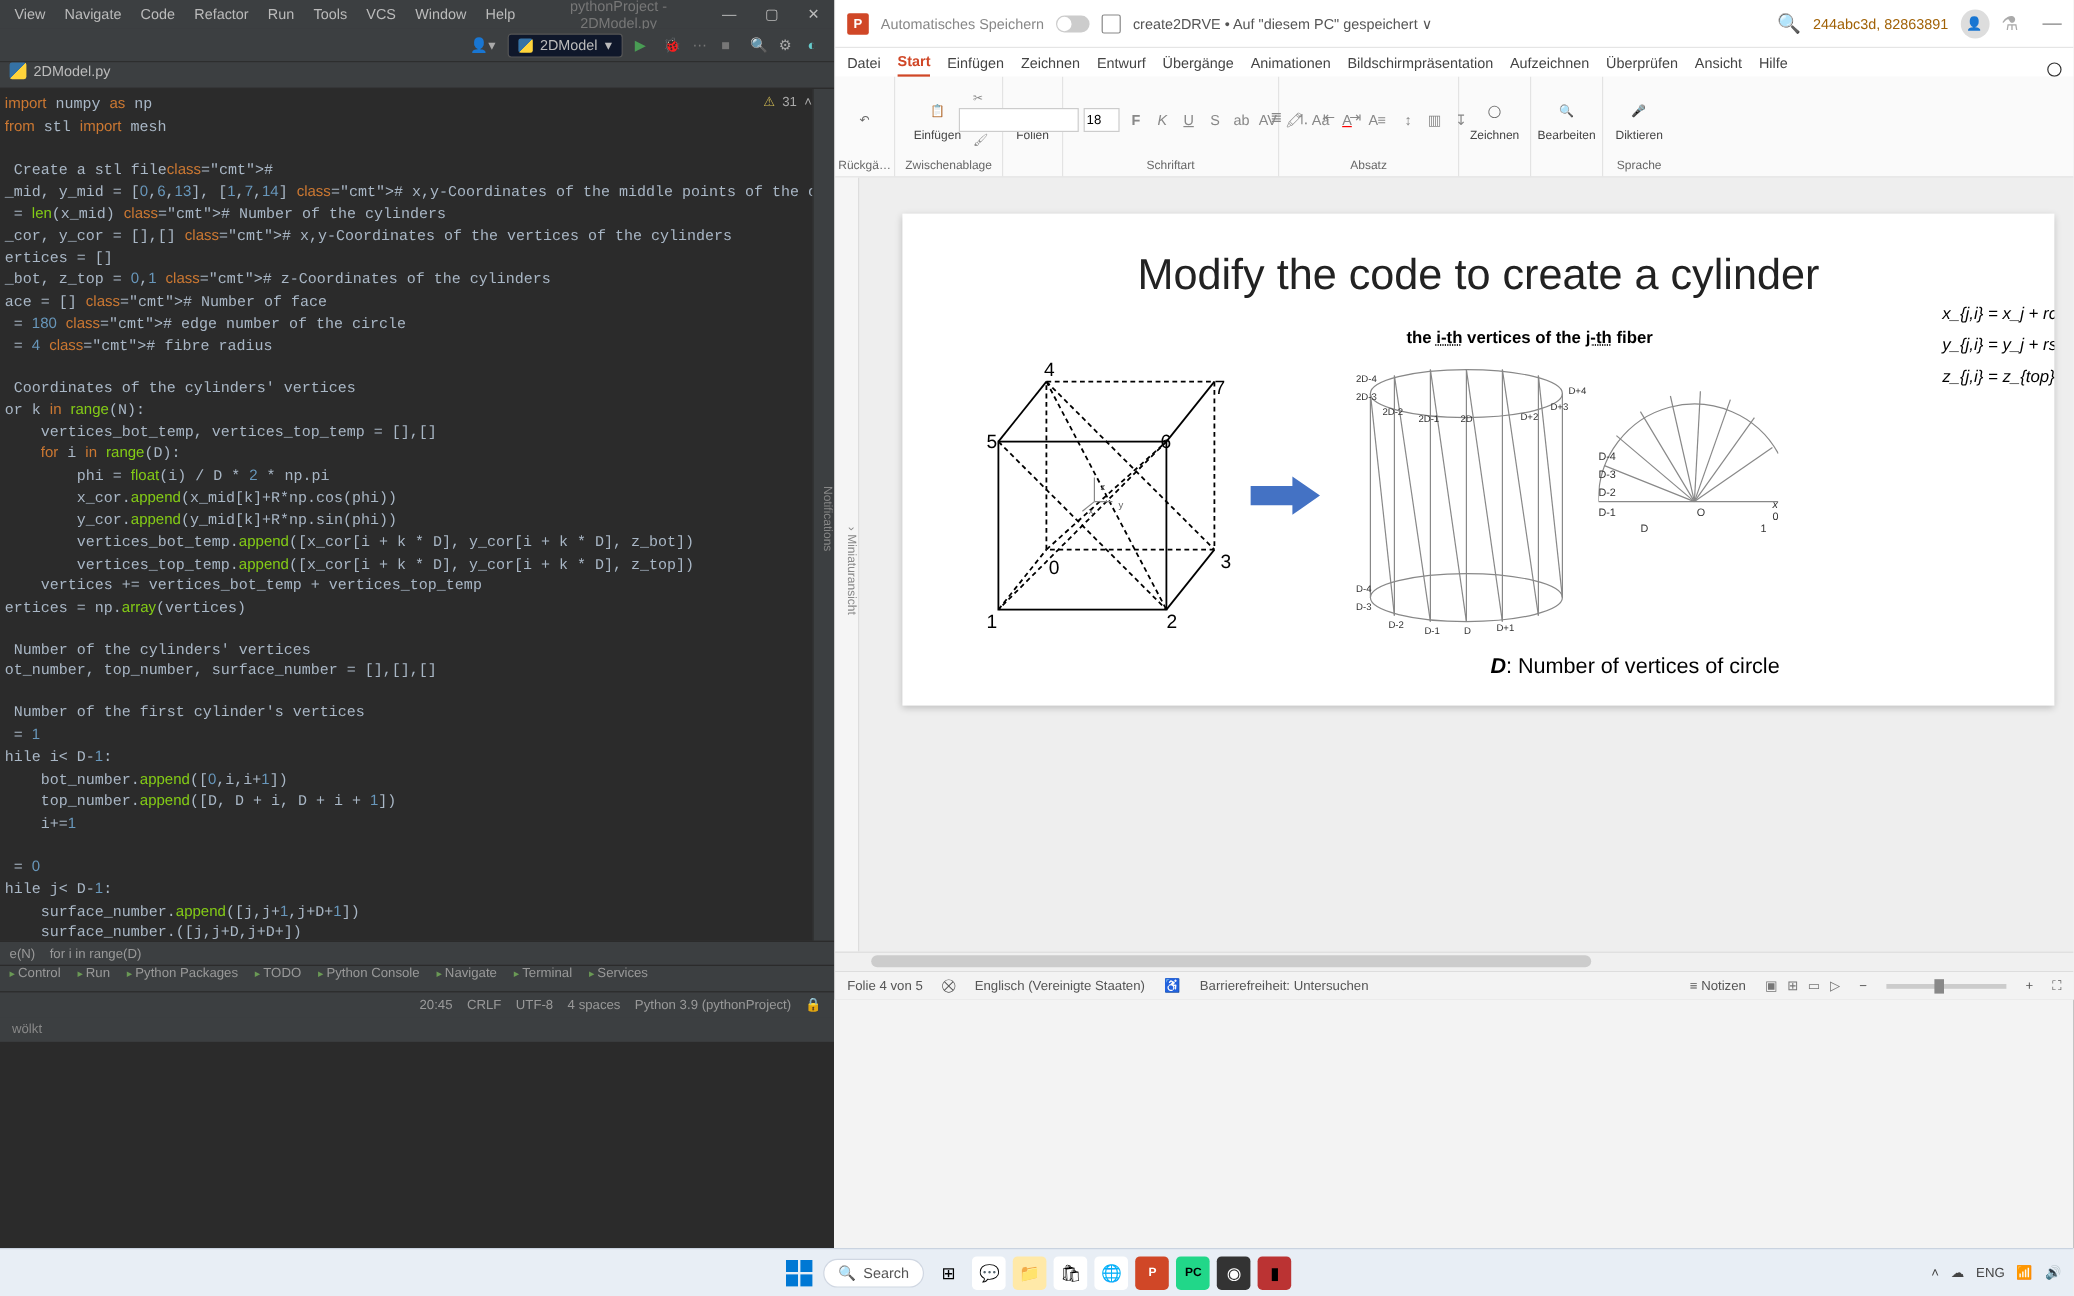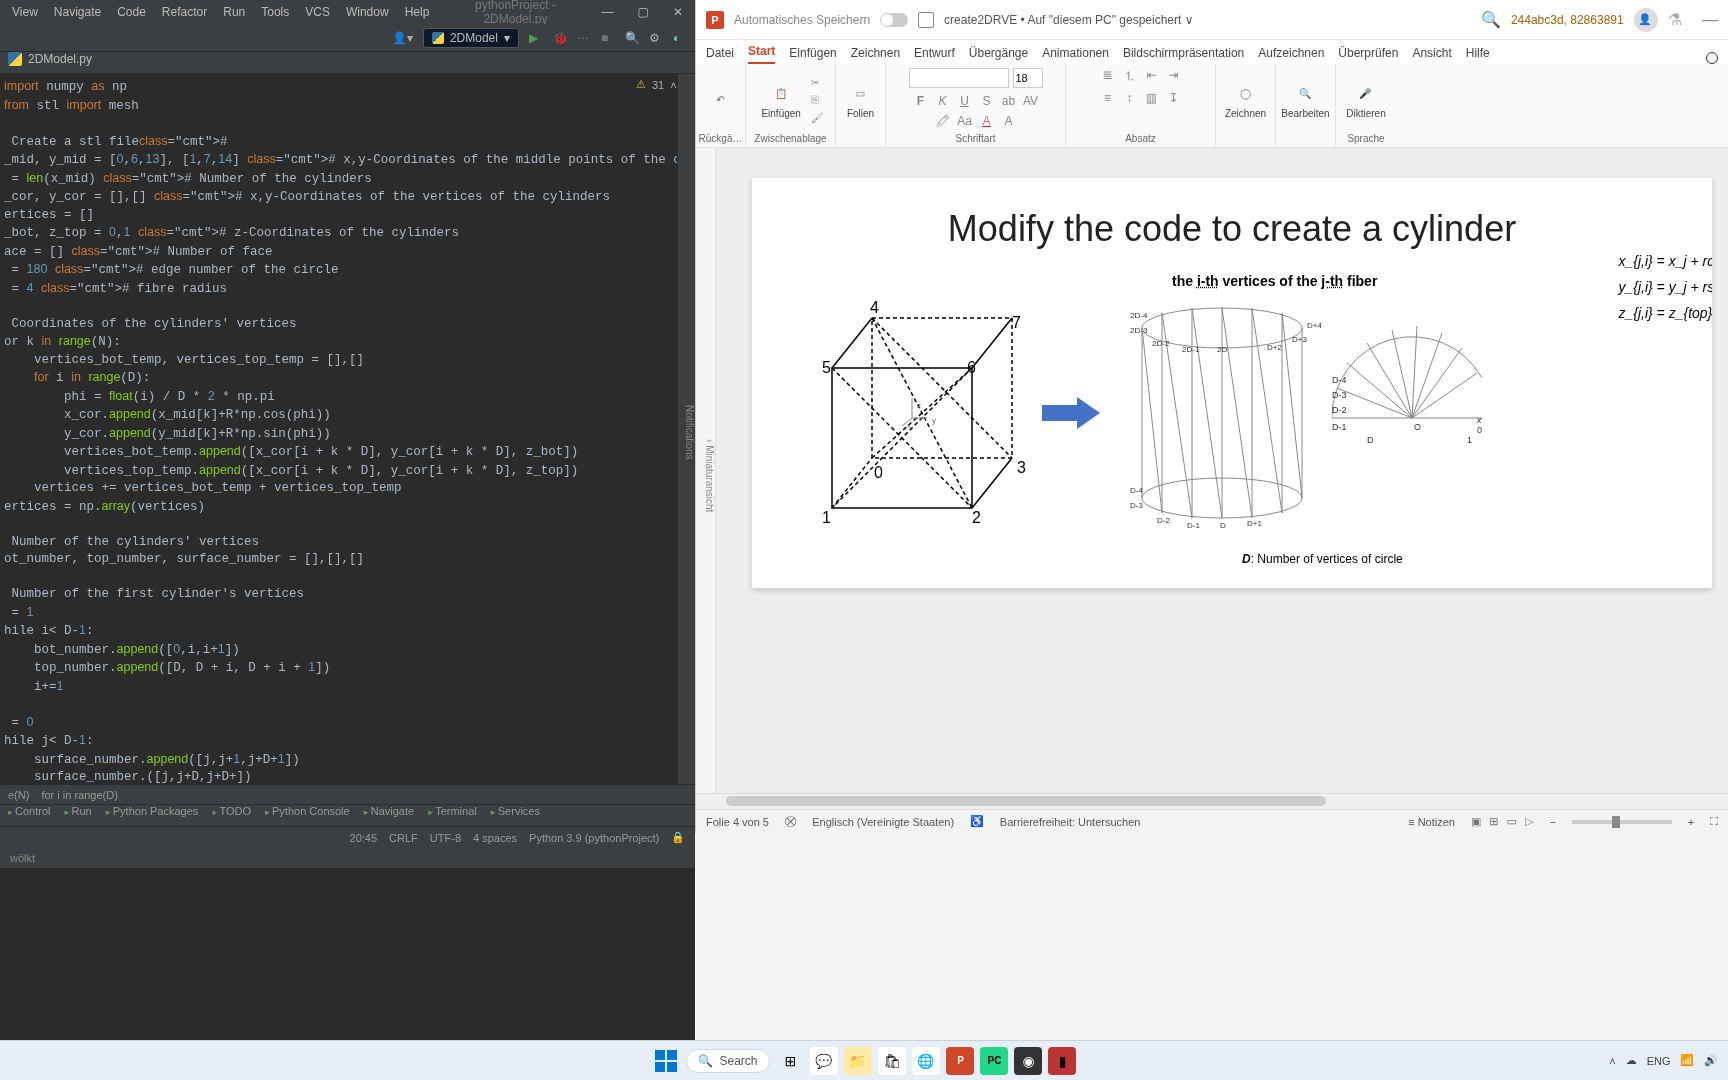--- a/index.html
+++ b/index.html
@@ -54,34 +54,34 @@
 .ppt .tabs .active { color: #d04727; border-bottom: 2px solid #d04727; font-weight: 600; }
 .ppt .tabs .rec { margin-left: auto; display: flex; align-items: center; gap: 6px; }
 .ppt .tabs .rec-dot { width: 12px; height: 12px; border: 1.5px solid #333; border-radius: 50%; }
 
 .ppt .ribbon { height: 84px; background: #fafafa; border-bottom: 1px solid #ddd; display: flex; }
 .ppt .rgroup { border-right: 1px solid #e3e3e3; padding: 4px 8px 2px; display: flex; flex-direction: column; align-items: center; justify-content: space-between; font-size: 10px; color: #666; }
 .ppt .rgroup .top { flex: 1; display: flex; align-items: center; gap: 6px; }
 .ppt .rgroup .lbl { height: 14px; display: flex; align-items: center; justify-content: center; width: 100%; }
 .ppt .big-btn { display: flex; flex-direction: column; align-items: center; gap: 2px; font-size: 10px; color: #444; padding: 2px 4px; }
 .ppt .big-btn .ic { width: 26px; height: 26px; display: flex; align-items: center; justify-content: center; color: #666; }
-.ppt .font-row { display: flex; flex-direction: column; gap: 4px; }
+.ppt .font-row { display: flex; flex-direction: row; gap: 4px; }
 .ppt .font-ctrl { display: flex; gap: 4px; }
 .ppt .font-ctrl input, .ppt .font-ctrl select { border: 1px solid #ccc; height: 20px; font-size: 11px; padding: 0 2px; background: #fff; }
 .ppt .icon-row { display: flex; gap: 6px; color: #888; font-size: 12px; }
 .ppt .icon-row span { width: 16px; text-align: center; }
 
 .ppt .workspace { flex: 1; display: flex; background: #eeeeee; position: relative; }
 .ppt .thumb-pane { width: 20px; background: #f5f5f5; border-right: 1px solid #ddd; writing-mode: vertical-rl; text-align: center; font-size: 10px; color: #888; padding-top: 10px; }
 .ppt .slide-area { flex: 1; display: flex; align-items: flex-start; justify-content: center; padding: 30px 0 0 20px; position: relative; }
 .ppt .slide { width: 960px; height: 410px; background: #fff; box-shadow: 0 2px 6px rgba(0,0,0,0.2); padding: 30px 40px; position: relative; overflow: hidden; }
 .ppt .slide h1 { font-size: 36px; font-weight: 400; color: #222; text-align: center; margin-bottom: 20px; }
 .ppt .slide .subtitle { position: absolute; top: 95px; left: 420px; font-size: 14px; font-weight: bold; }
 .ppt .slide .subtitle u { text-decoration: underline; text-decoration-style: dotted; }
-.ppt .slide .dlabel { position: absolute; bottom: 22px; left: 490px; font-size: 12px; }
+.ppt .slide .dlabel { position: absolute; bottom: 22px; left: 490px; font-size: 18px; }
 .ppt .slide .dlabel b { font-style: italic; }
 .ppt .slide .eqs { position: absolute; top: 70px; right: -10px; font-size: 14px; font-style: italic; line-height: 26px; text-align: left; }
 .ppt .slide svg { position: absolute; }
 
 .ppt .hscroll { height: 16px; background: #f0f0f0; border-top: 1px solid #ddd; position: relative; }
 .ppt .hscroll .thumb { position: absolute; left: 30px; width: 600px; top: 2px; height: 10px; background: #ccc; border-radius: 5px; }
 
 .ppt .statusbar { height: 24px; background: #f3f3f3; border-top: 1px solid #ddd; display: flex; align-items: center; padding: 0 10px; gap: 16px; font-size: 11px; color: #555; }
 .ppt .statusbar .spacer { flex: 1; }
 .ppt .statusbar .view-ic { display: flex; gap: 8px; color: #777; }

